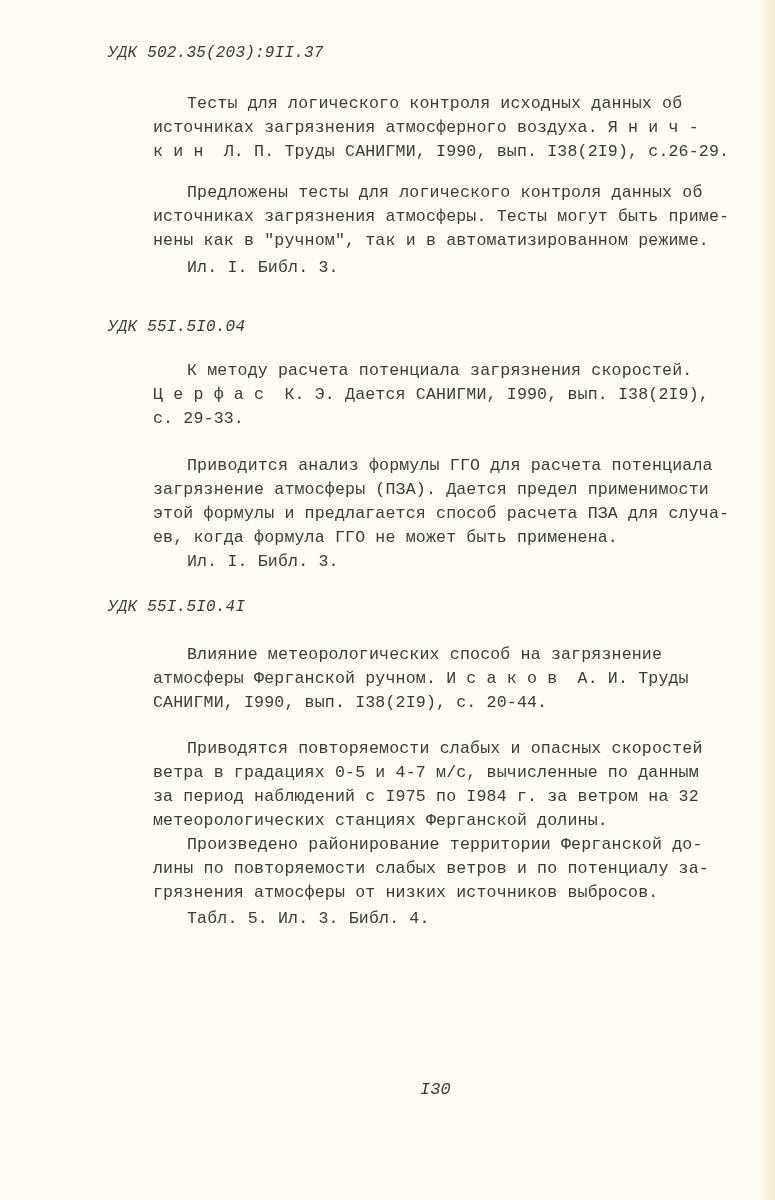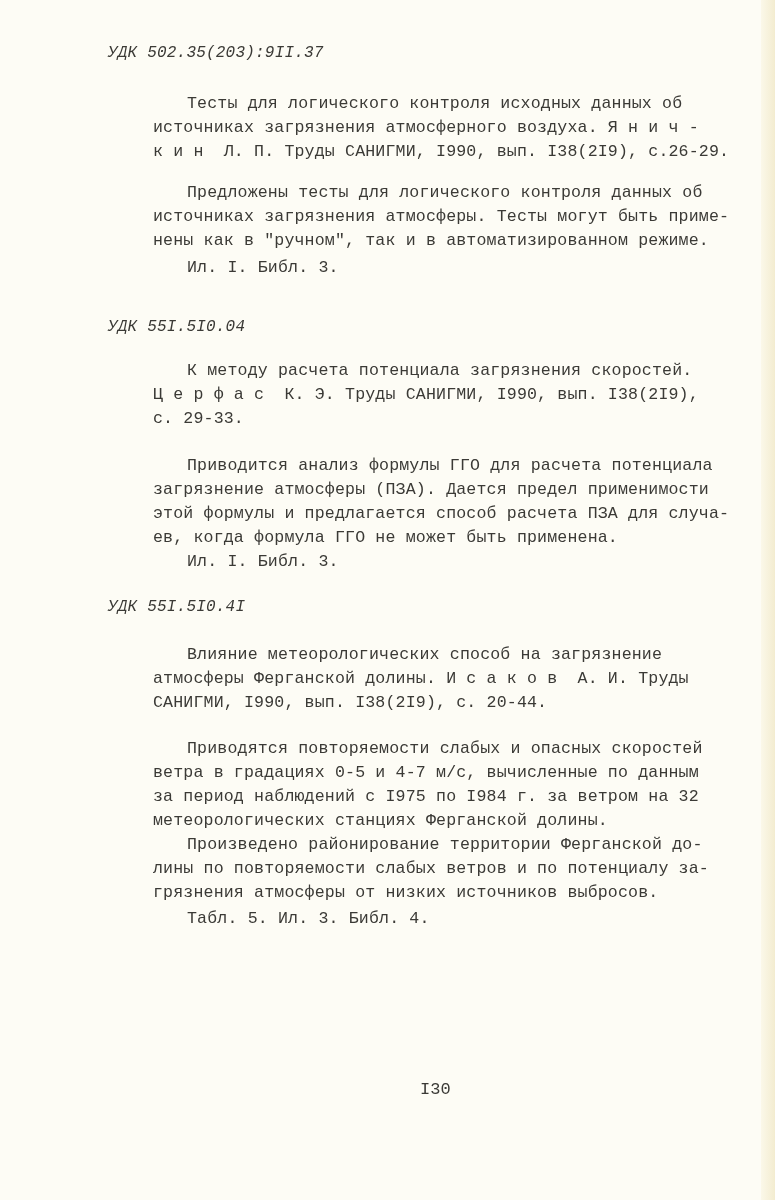--- a/index.html
+++ b/index.html
@@ -21,50 +21,50 @@
     font-style: italic;
   }
   .line {
     position: absolute; left: 153px;
     font-size: 16.6px; letter-spacing: 0.15px;
     white-space: pre;
   }
   .line.indent { left: 187px; }
   .page-number {
     position: absolute; left: 420px; top: 1080px;
-    font-size: 17px; white-space: pre;
+    font-size: 17px; white-space: pre; font-style: italic;
   }
 </style>
 </head>
 <body>
 
 <div class="page-edge"></div>
 
 <div class="udc" style="top:44px">УДК 502.35(203):9II.37</div>
 <div class="line indent" style="top:94px">Тесты для логического контроля исходных данных об</div>
 <div class="line" style="top:118px">источниках загрязнения атмосферного воздуха. Я н и ч -</div>
 <div class="line" style="top:142px">к и н  Л. П. Труды САНИГМИ, I990, вып. I38(2I9), с.26-29.</div>
 <div class="line indent" style="top:183px">Предложены тесты для логического контроля данных об</div>
 <div class="line" style="top:207px">источниках загрязнения атмосферы. Тесты могут быть приме-</div>
 <div class="line" style="top:231px">нены как в "ручном", так и в автоматизированном режиме.</div>
 <div class="line indent" style="top:258px">Ил. I. Библ. 3.</div>
 
 <div class="udc" style="top:318px">УДК 55I.5I0.04</div>
 <div class="line indent" style="top:361px">К методу расчета потенциала загрязнения скоростей.</div>
-<div class="line" style="top:385px">Ц е р ф а с  К. Э. Труды САНИГМИ, I990, вып. I38(2I9),</div>
+<div class="line" style="top:385px">Ц е р ф а с  К. Э. Дается САНИГМИ, I990, вып. I38(2I9),</div>
 <div class="line" style="top:409px">с. 29-33.</div>
 <div class="line indent" style="top:456px">Приводится анализ формулы ГГО для расчета потенциала</div>
 <div class="line" style="top:480px">загрязнение атмосферы (ПЗА). Дается предел применимости</div>
 <div class="line" style="top:504px">этой формулы и предлагается способ расчета ПЗА для случа-</div>
 <div class="line" style="top:528px">ев, когда формула ГГО не может быть применена.</div>
 <div class="line indent" style="top:552px">Ил. I. Библ. 3.</div>
 
 <div class="udc" style="top:598px">УДК 55I.5I0.4I</div>
 <div class="line indent" style="top:645px">Влияние метеорологических способ на загрязнение</div>
-<div class="line" style="top:669px">атмосферы Ферганской долины. И с а к о в  А. И. Труды</div>
+<div class="line" style="top:669px">атмосферы Ферганской ручном. И с а к о в  А. И. Труды</div>
 <div class="line" style="top:693px">САНИГМИ, I990, вып. I38(2I9), с. 20-44.</div>
 <div class="line indent" style="top:739px">Приводятся повторяемости слабых и опасных скоростей</div>
 <div class="line" style="top:763px">ветра в градациях 0-5 и 4-7 м/с, вычисленные по данным</div>
 <div class="line" style="top:787px">за период наблюдений с I975 по I984 г. за ветром на 32</div>
 <div class="line" style="top:811px">метеорологических станциях Ферганской долины.</div>
 <div class="line indent" style="top:835px">Произведено районирование территории Ферганской до-</div>
 <div class="line" style="top:859px">лины по повторяемости слабых ветров и по потенциалу за-</div>
 <div class="line" style="top:883px">грязнения атмосферы от низких источников выбросов.</div>
 <div class="line indent" style="top:909px">Табл. 5. Ил. 3. Библ. 4.</div>
 

